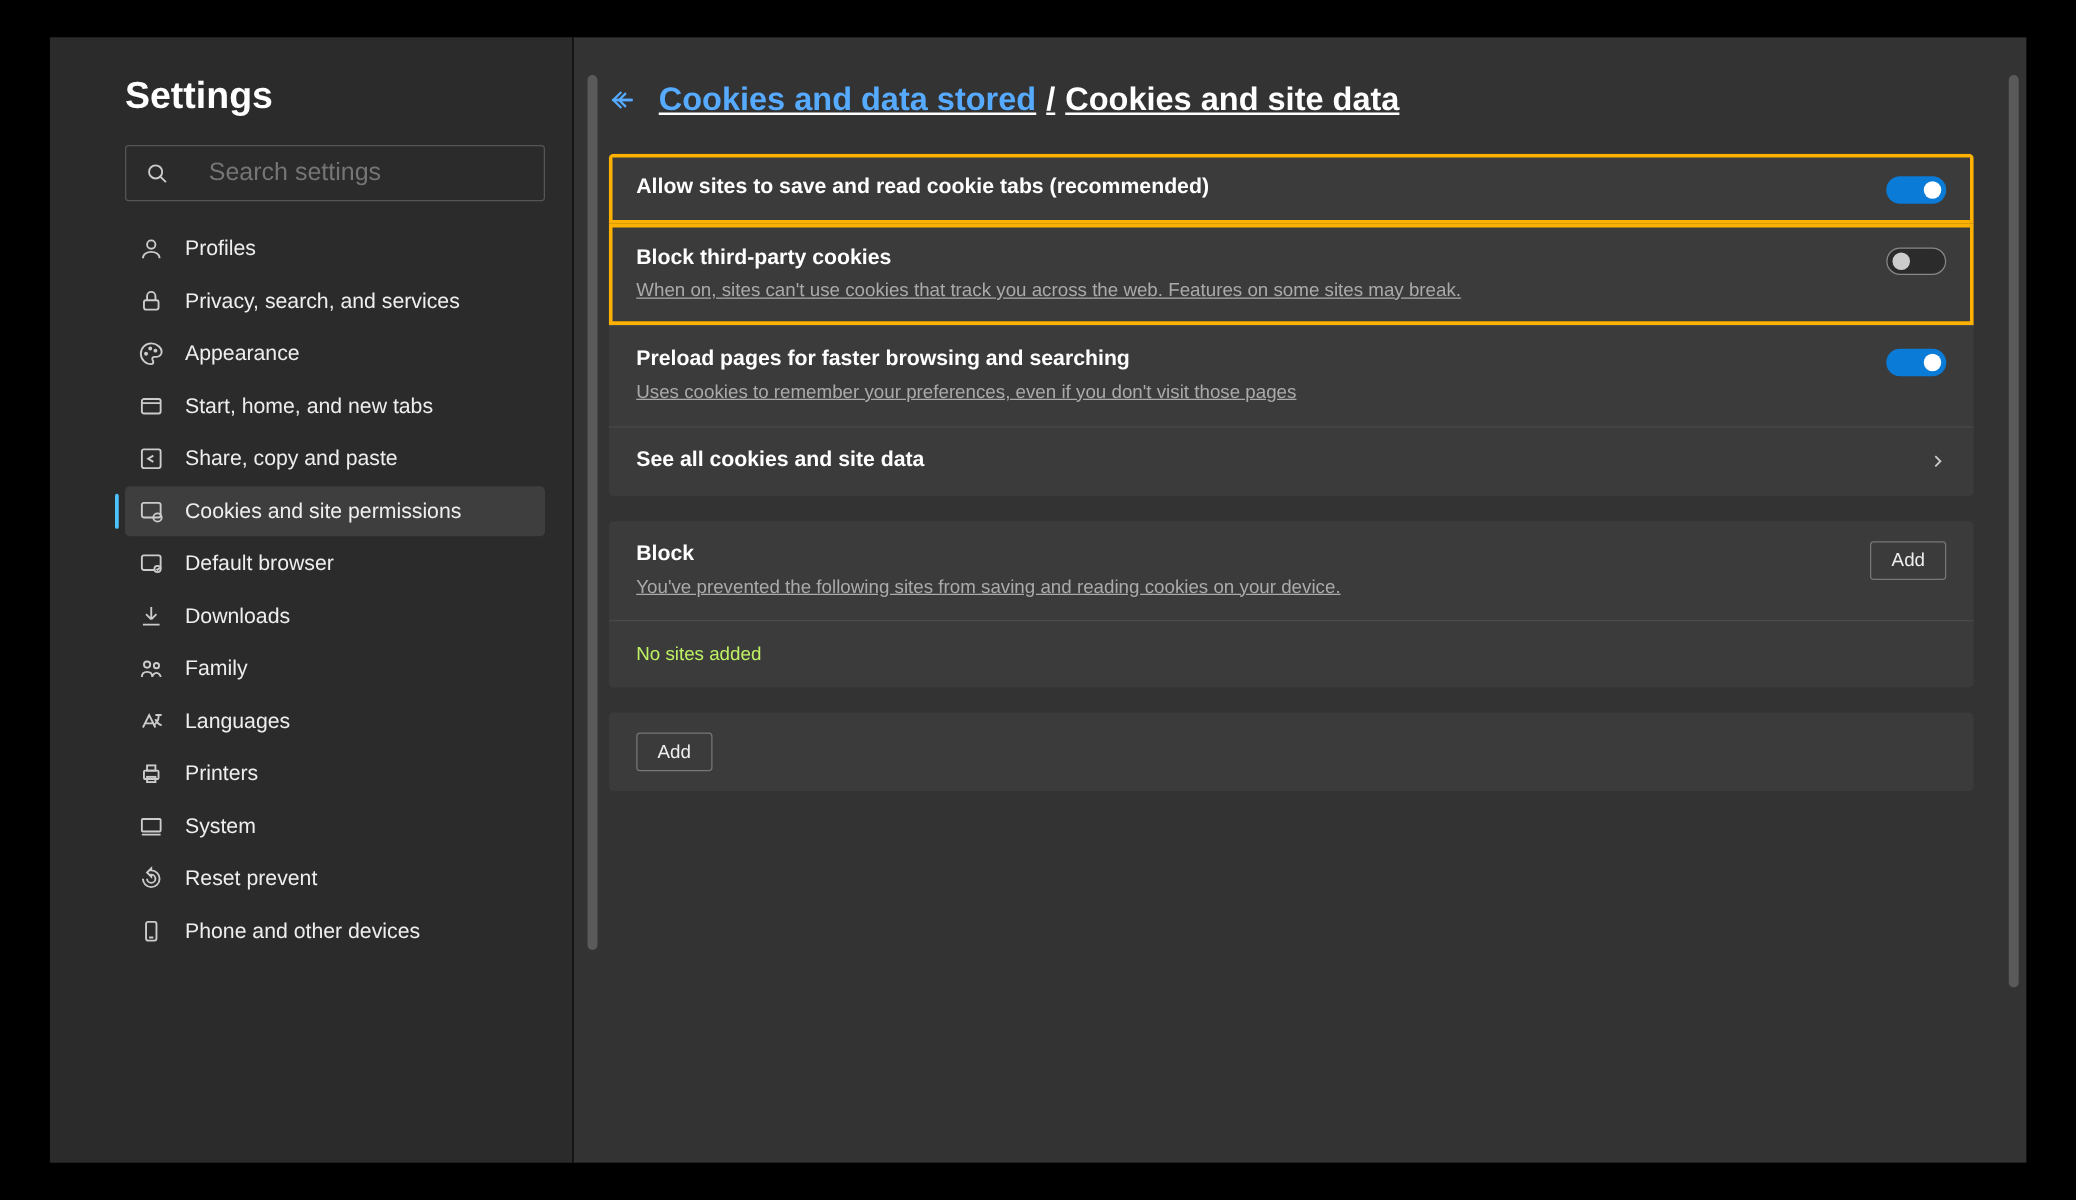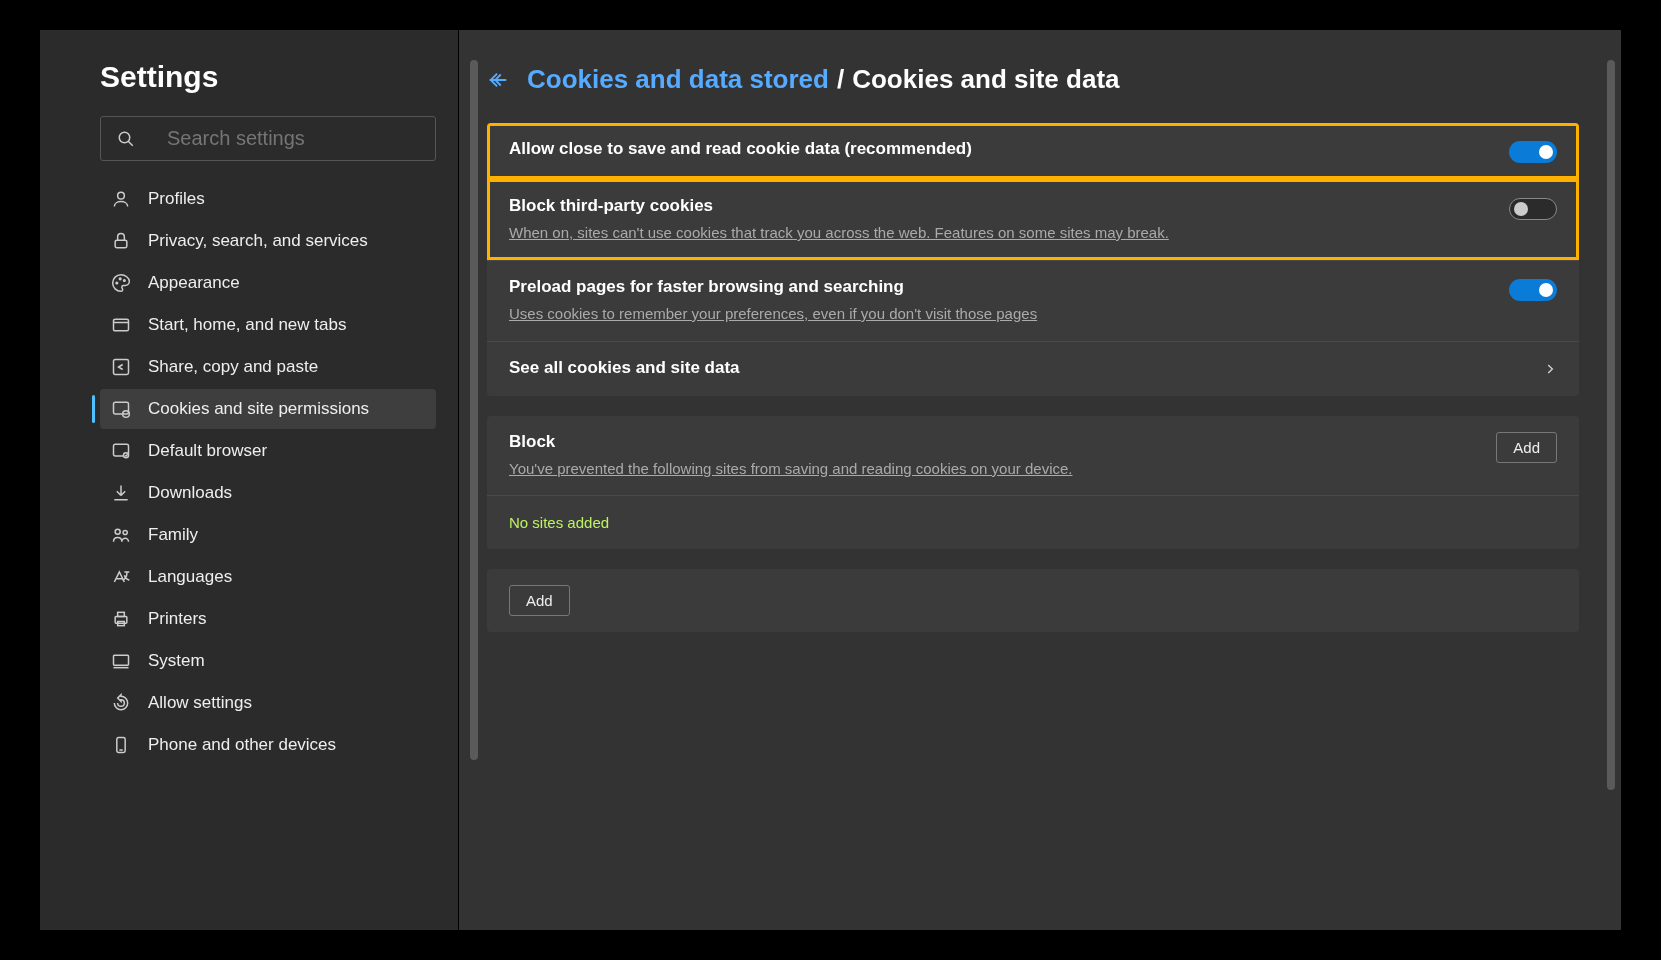--- a/index.html
+++ b/index.html
@@ -109,20 +109,21 @@
       background: #333333;
       padding: 34px 42px 0 28px;
       overflow-y: auto;
     }
     .breadcrumb {
       display: flex;
       align-items: center;
       font-size: 26px;
       font-weight: 600;
       margin-bottom: 28px;
+      text-decoration: underline;
     }
     .back-arrow {
       margin-right: 18px;
       cursor: pointer;
       display: flex;
     }
     .crumb-link { color: #56aaff; cursor: pointer; }
     .crumb-sep { margin: 0 8px; color: #fff; }
     .crumb-current { color: #fff; }
     .card {
@@ -332,21 +333,21 @@
           </svg>
         </span>
       <span>System</span>
     </div>
     <div class="nav-item">
       <span class="nav-icon">
           <svg width="20" height="20" viewBox="0 0 24 24" fill="none" stroke="#ccc" stroke-width="1.8">
             <path d="M4 12a8 8 0 108-8V2L8 6l4 4V8a4 4 0 11-4 4"></path>
           </svg>
         </span>
-      <span>Allow settings</span>
+      <span>Reset prevent</span>
     </div>
     <div class="nav-item">
       <span class="nav-icon">
           <svg width="20" height="20" viewBox="0 0 24 24" fill="none" stroke="#ccc" stroke-width="1.8">
             <rect x="7" y="3" width="10" height="18" rx="2"></rect>
             <line x1="10" y1="18" x2="14" y2="18"></line>
           </svg>
         </span>
       <span>Phone and other devices</span>
     </div>
@@ -366,21 +367,21 @@
           </svg>
       </span>
       <span class="crumb-link">Cookies and data stored</span>
       <span class="crumb-sep">/</span>
       <span class="crumb-current">Cookies and site data</span>
     </div>
 
     <div class="card">
       <div class="row highlight">
         <div>
-          <div class="row-title">Allow close to save and read cookie data (recommended)</div>
+          <div class="row-title">Allow sites to save and read cookie tabs (recommended)</div>
         </div>
         <div class="toggle on">
             <div class="knob"></div>
           </div>
       </div>
       <div class="row highlight">
         <div>
           <div class="row-title">Block third-party cookies</div>
           <div class="row-desc">When on, sites can't use cookies that track you across the web. Features on some sites may break.</div>
         </div>

